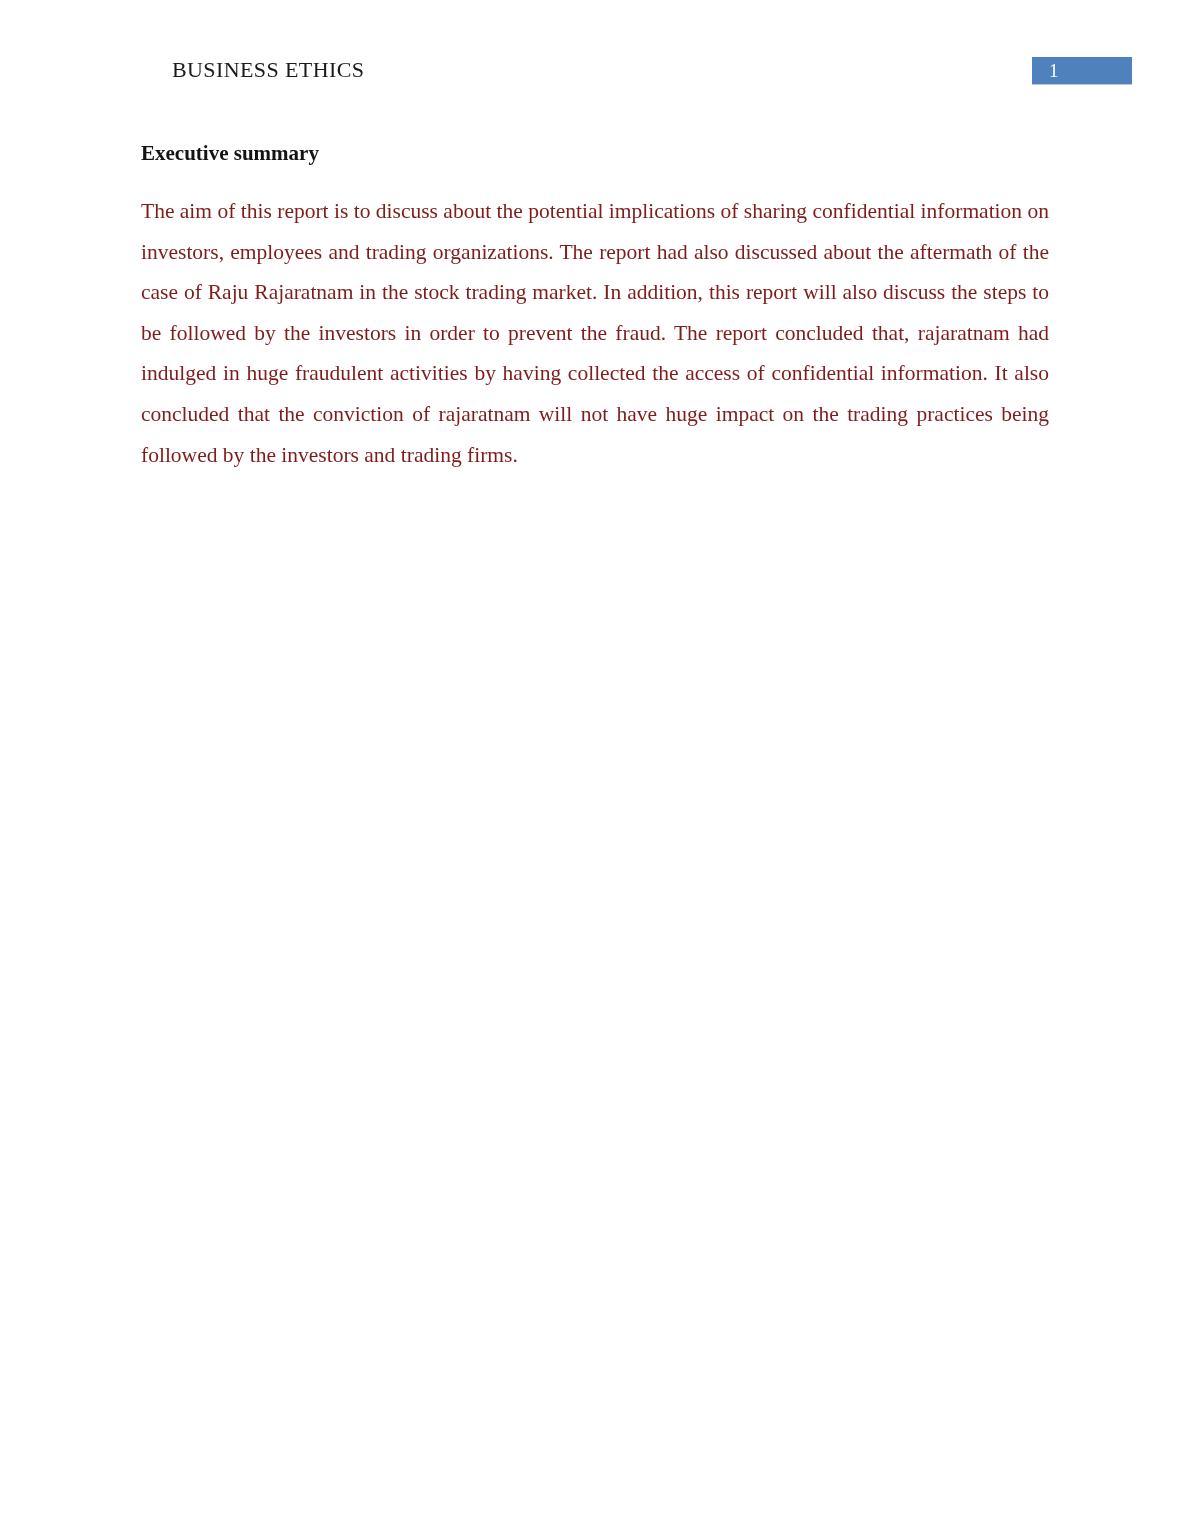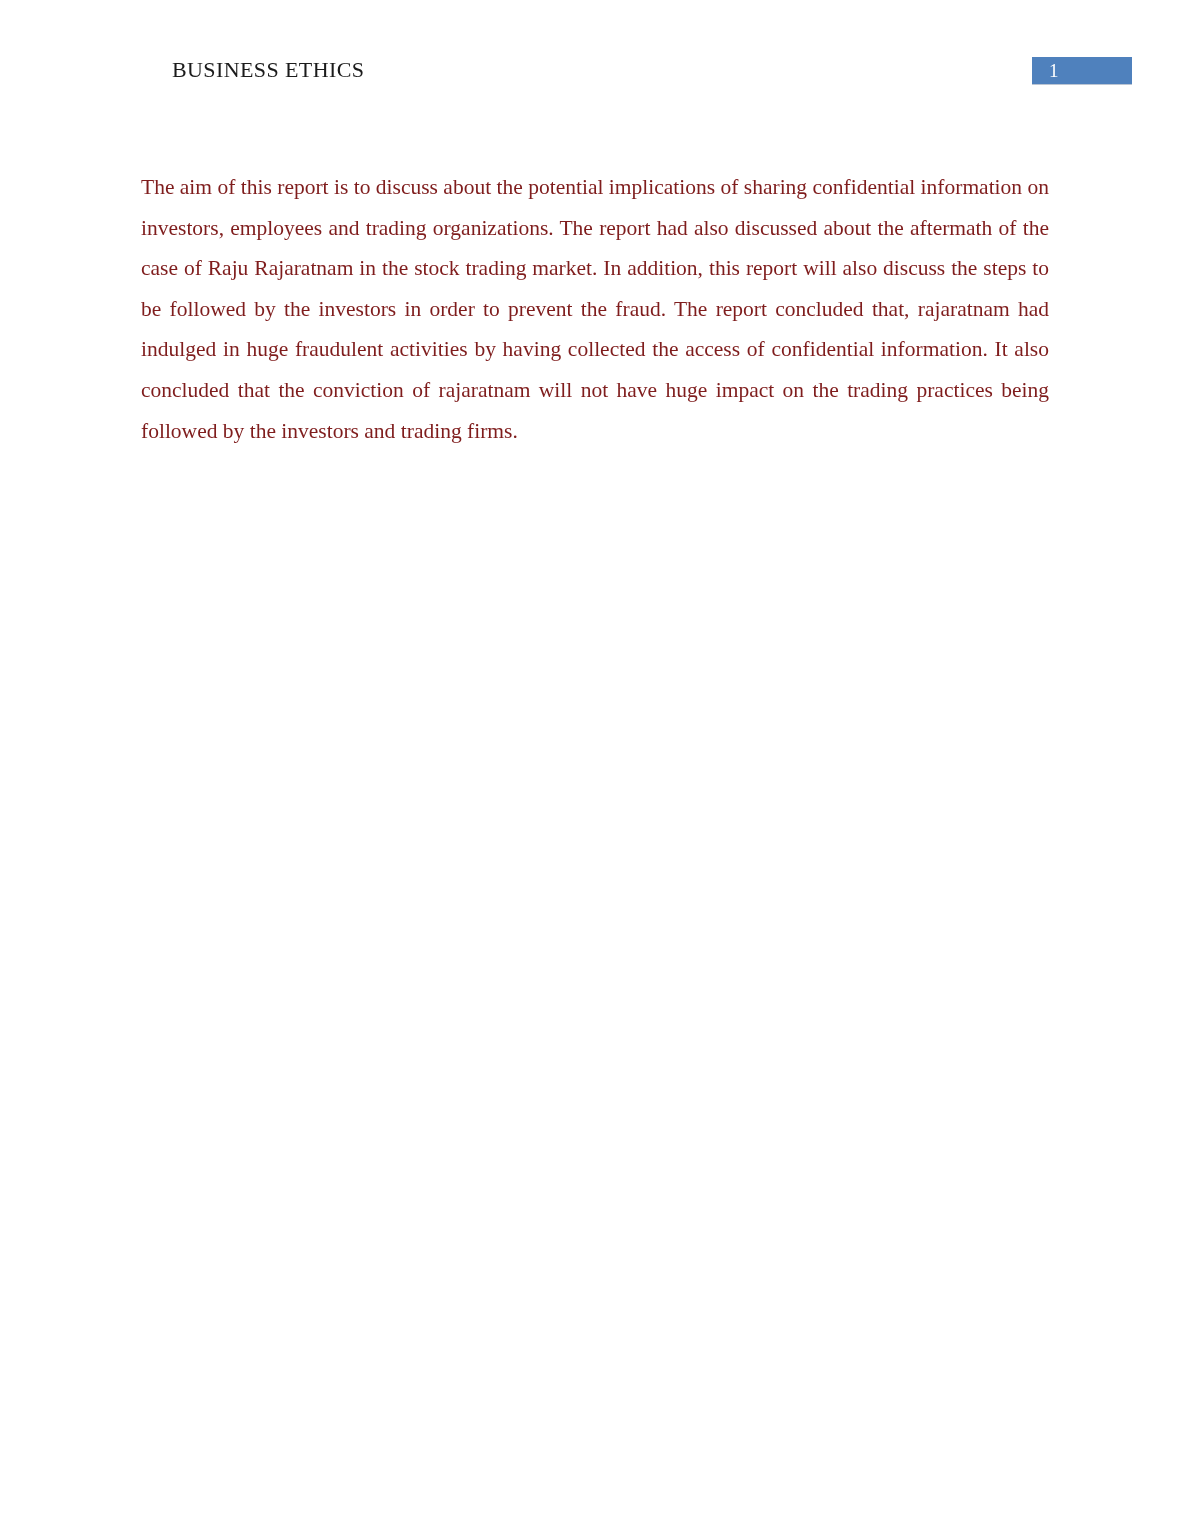--- a/index.html
+++ b/index.html
@@ -69,16 +69,17 @@
 
 <div class="page" style="--badge-bg: #4F81BD; --badge-fg: #FFFFFF;">
 
   <div class="header-title">BUSINESS ETHICS</div>
 
   <div class="page-number-box">
     <span>1</span>
   </div>
 
   <div class="content">
+    <h2 class="section-heading">Executive summary</h2>
     <p class="body-paragraph">The aim of this report is to discuss about the potential implications of sharing confidential information on investors, employees and trading organizations. The report had also discussed about the aftermath of the case of Raju Rajaratnam in the stock trading market. In addition, this report will also discuss the steps to be followed by the investors in order to prevent the fraud. The report concluded that, rajaratnam had indulged in huge fraudulent activities by having collected the access of confidential information. It also concluded that the conviction of rajaratnam will not have huge impact on the trading practices being followed by the investors and trading firms.</p>
   </div>
 
 </div>
 
 </body></html>

